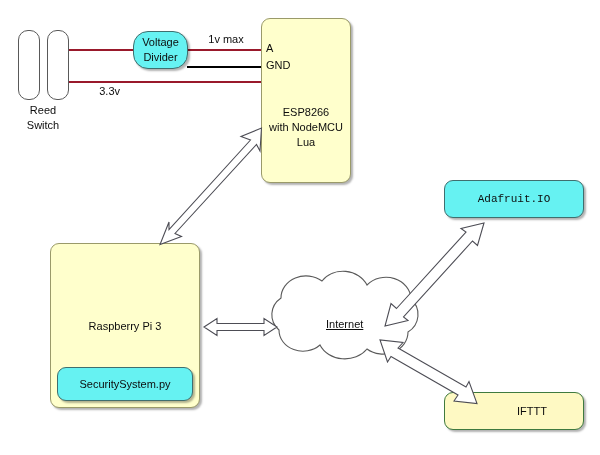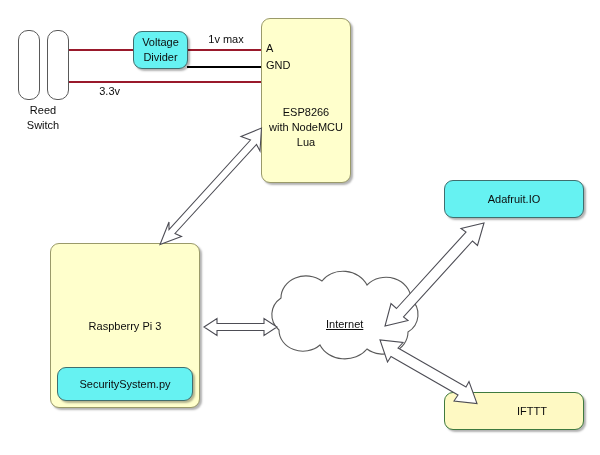--- a/index.html
+++ b/index.html
@@ -91,41 +91,41 @@
 
   <div class="wire wire-red" style="left:187px; top:49px; width:75px;"></div>
 
   <div class="wire wire-black" style="left:187px; top:66px; width:75px;"></div>
 
   <div class="wire wire-red" style="left:69px; top:81px; width:193px;"></div>
 
   <div class="plain-label" style="left:196px; top:32px; width:60px;">1v max</div>
   <div class="plain-label" style="left:76px; top:84px; width:44px; text-align:right;">3.3v</div>
 
-  <div class="node rr cyan" style="left:133px; top:31px; width:55px; height:38px;">
+  <div class="node rr cyan" style="left:133px; top:31px; width:55px; height:38px;border-radius:15px;">
     <span>Voltage
 Divider</span>
   </div>
 
   <div class="node rr yellow" style="left:261px; top:18px; width:90px; height:165px;">
     <span style="position:absolute; left:0; right:0; top:86px;">ESP8266
 with NodeMCU
 Lua</span>
   </div>
   <div class="esp-pin" style="left:266px; top:42px;">A</div>
   <div class="esp-pin" style="left:266px; top:59px;">GND</div>
 
   <div class="node rr yellow" style="left:50px; top:243px; width:150px; height:165px;">
     <span style="position:absolute; left:0; right:0; top:75px;text-align:center;">Raspberry Pi 3</span>
   </div>
   <div class="node rr cyan" style="left:57px; top:367px; width:136px; height:34px;">
     <span>SecuritySystem.py</span>
   </div>
 
-  <div class="node rr cyan" style="left:444px; top:180px; width:140px; height:38px;">
+  <div class="node rr cyan" style="left:444px; top:180px; width:140px; height:38px;font-family:Liberation Mono, monospace;">
     <span>Adafruit.IO</span>
   </div>
 
   <div class="node rr green" style="left:444px; top:392px; width:140px; height:38px;">
     <span>IFTTT</span>
   </div>
 
   <svg class="overlay" viewBox="0 0 600 455">
 
     <path fill="#ffffff" stroke="#5a5a5a" stroke-width="1.1" d="M322 281

